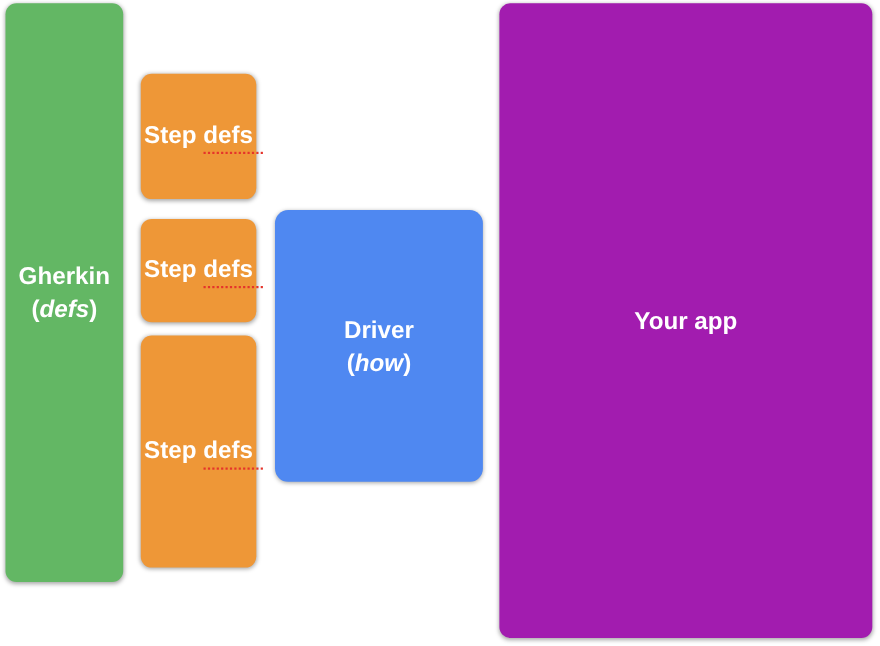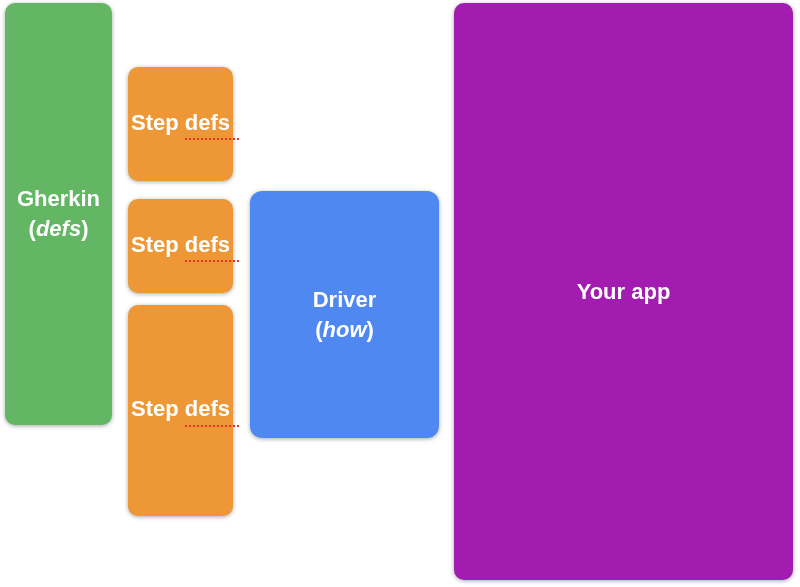--- a/index.html
+++ b/index.html
@@ -26,21 +26,21 @@
     justify-content: center;
     text-align: center;
     color: #ffffff;
     font-weight: bold;
     font-size: 22px;
     line-height: 1.35;
     border-radius: 10px;
     box-shadow: 0 1px 4px rgba(0,0,0,0.35);
     box-sizing: border-box;
   }
-  .box-gherkin   { left: 5px;   top: 3px;   width: 107px; height: 422px; }
+  .box-gherkin   { left: 5px;   top: 3px;   width: 107px; height: 526px; }
   .box-stepdefs1 { left: 128px; top: 67px;  width: 105px; height: 114px; }
   .box-stepdefs2 { left: 128px; top: 199px; width: 105px; height: 94px;  }
   .box-stepdefs3 { left: 128px; top: 305px; width: 105px; height: 211px; }
   .box-driver    { left: 250px; top: 191px; width: 189px; height: 247px; border-radius: 12px; }
   .box-yourapp   { left: 454px; top: 3px;   width: 339px; height: 577px; }
   .qualifier { font-style: italic; }
   .misspelled {
     display: inline-block;
     border-bottom: 2px dotted var(--underline);
     padding-right: 9px;

